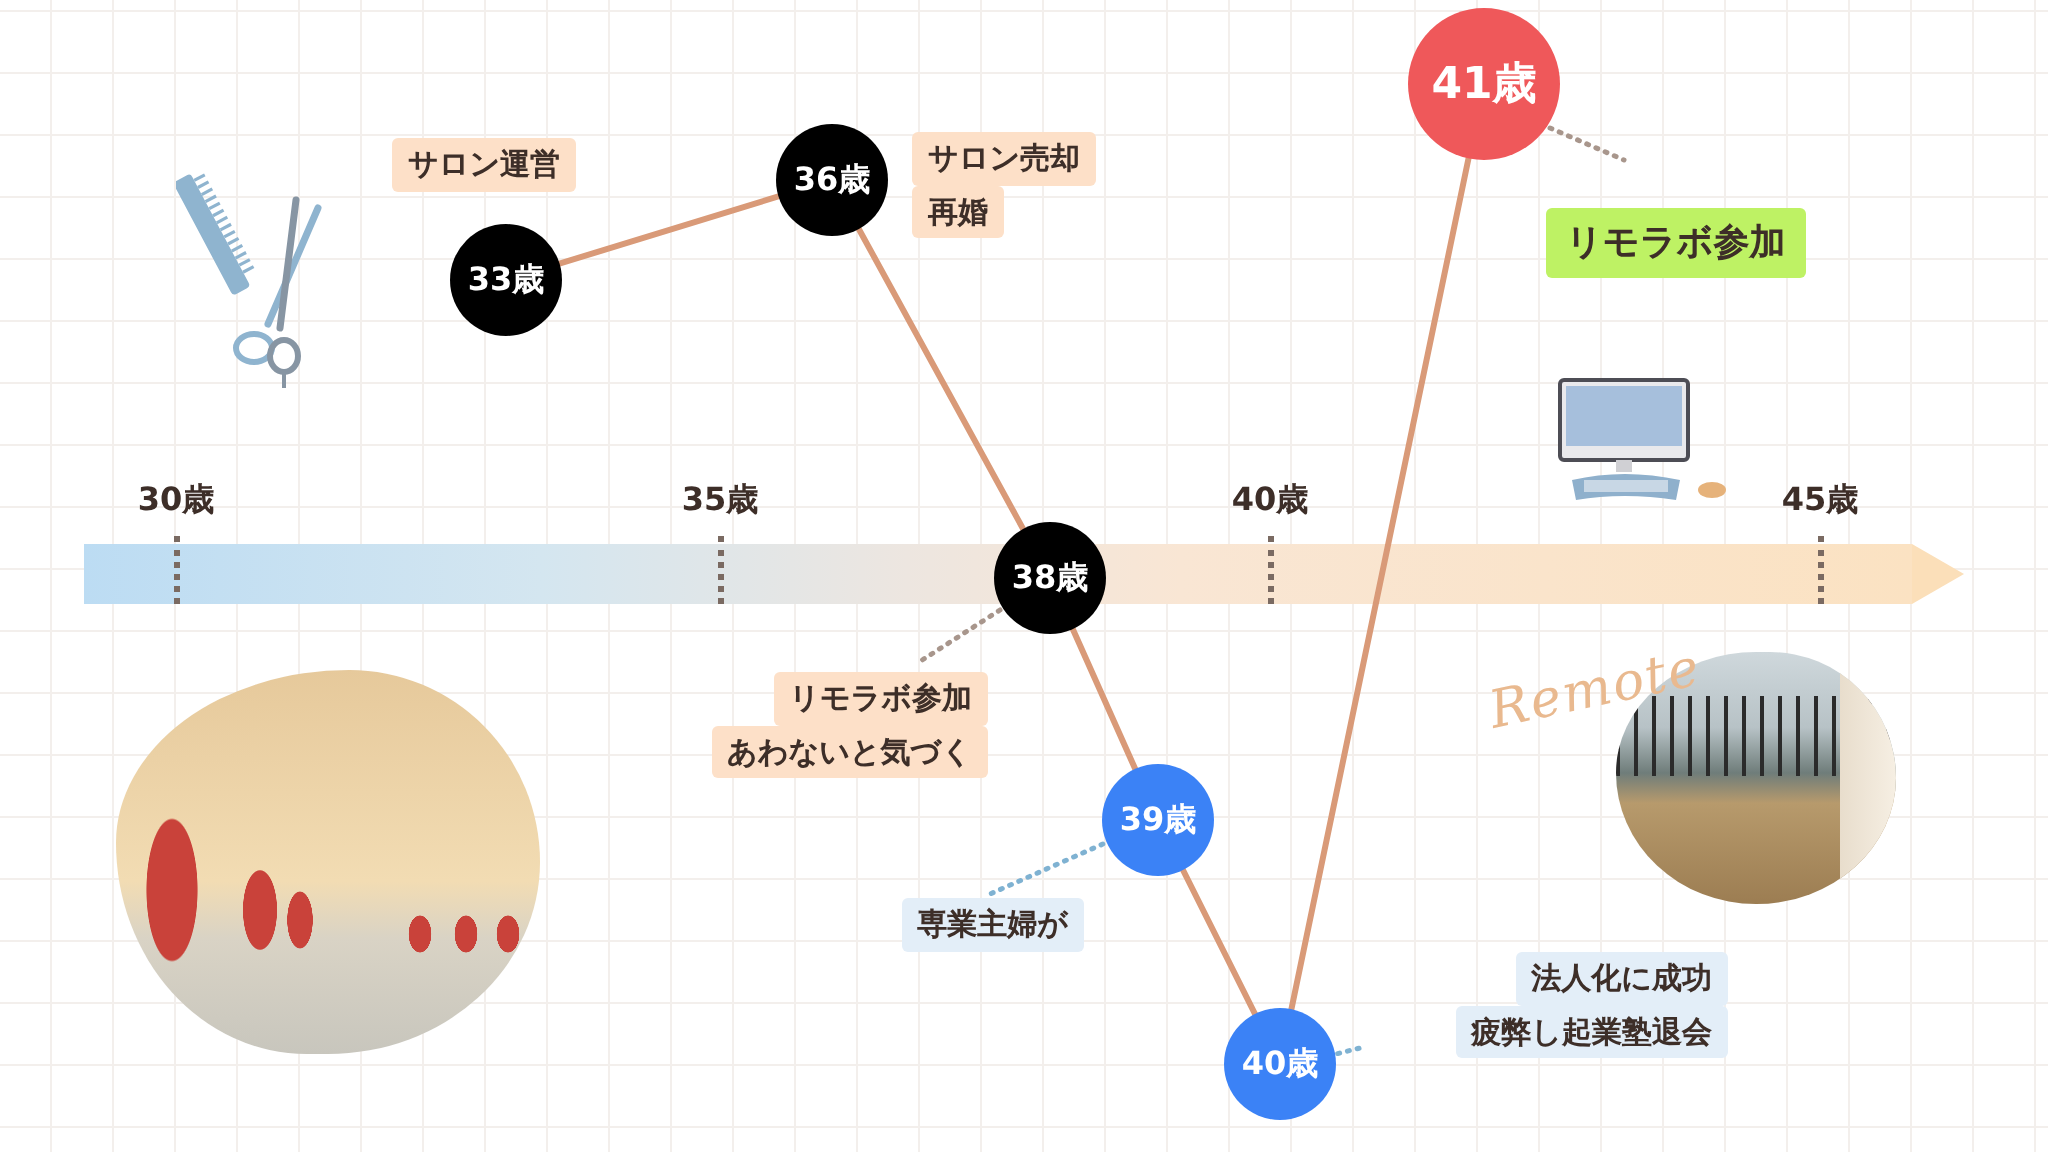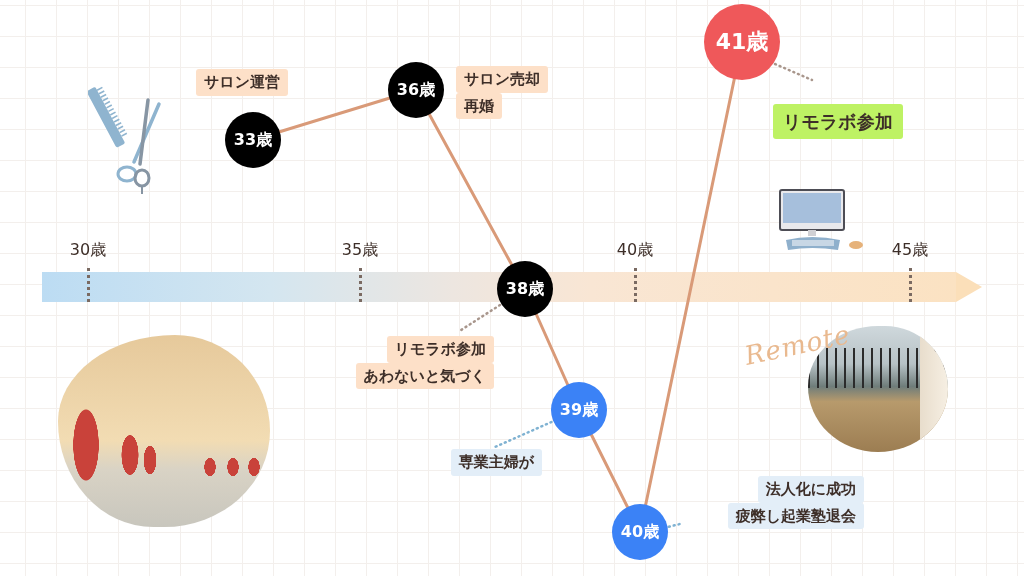--- a/index.html
+++ b/index.html
@@ -25,21 +25,21 @@
   .axis-head {
     position: absolute; left: 956px; top: 272px; width: 0; height: 0;
     border-top: 15px solid transparent; border-bottom: 15px solid transparent;
     border-left: 26px solid #fbdfb9;
   }
   .tick {
     position: absolute; top: 268px; width: 0; height: 34px;
     border-left: 3px dotted #7a6a62;
   }
   .tick-label {
-    position: absolute; top: 240px; font-size: 16px; font-weight: normal; color: #3d2e28;
+    position: absolute; top: 240px; font-size: 16px; font-weight: bold; color: #3d2e28;
     transform: translateX(-50%); white-space: nowrap;
   }
 
   
   .node {
     position: absolute; border-radius: 50%;
     display: flex; align-items: center; justify-content: center;
     color: #fff; font-weight: bold; transform: translate(-50%, -50%);
     white-space: nowrap;
   }

